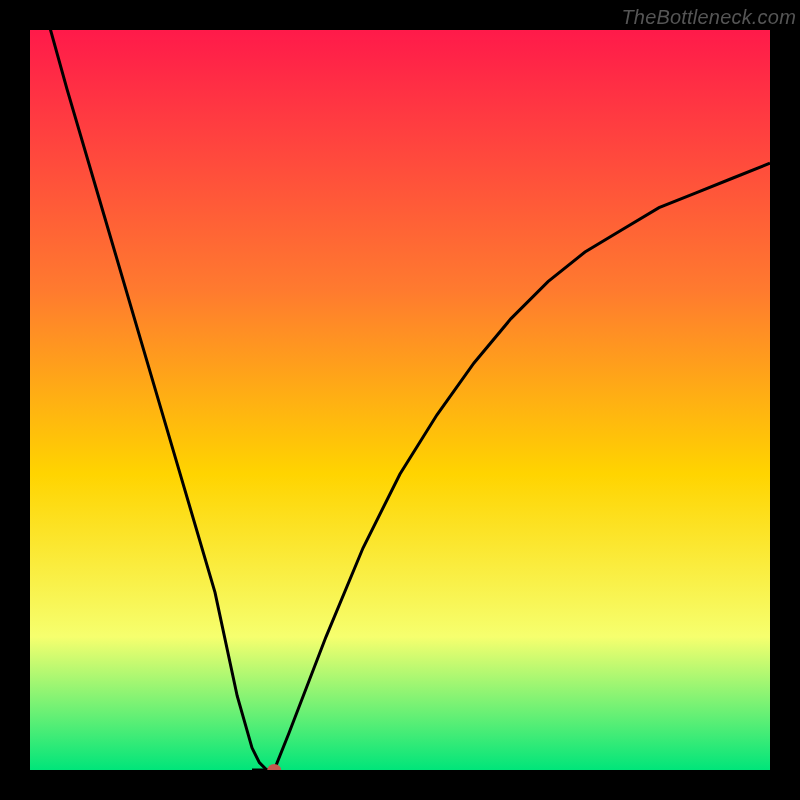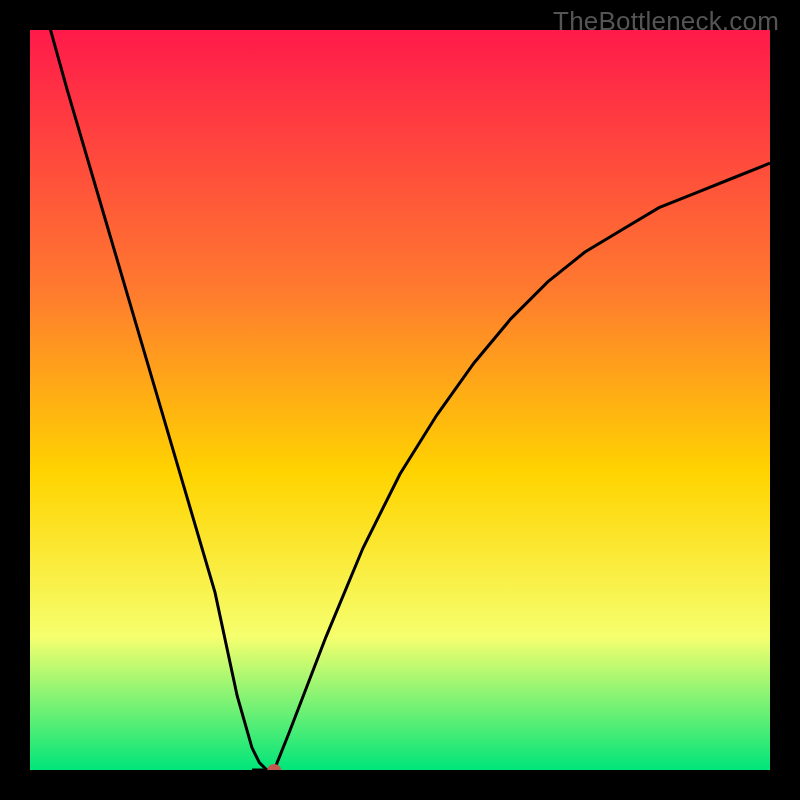--- a/index.html
+++ b/index.html
@@ -22,25 +22,26 @@
   .plot-area {
     position: absolute;
     left: 0;
     top: 0;
     width: 740px;
     height: 740px;
   }
   .attribution {
     position: absolute;
     top: 6px;
-    right: 21px;
+    right: 4px;
     color: #555;
-    font-size: 26px;
+    font-size: 20px;
     letter-spacing: 0.2px;
     user-select: none;
+    font-style: italic;
   }
 </style>
 </head>
 <body>
 
 <div class="attribution">TheBottleneck.com</div>
 
 <div class="frame">
   <svg class="plot-area" viewBox="0 0 740 740" preserveAspectRatio="none">
     <defs>

